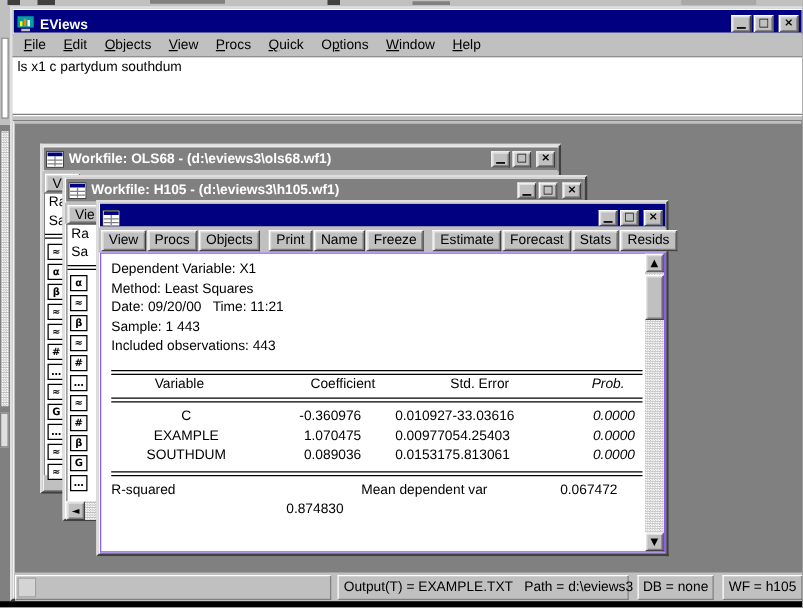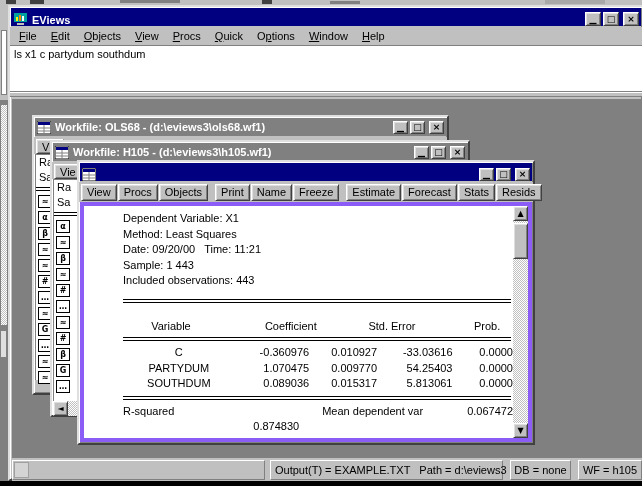--- a/index.html
+++ b/index.html
@@ -43,25 +43,25 @@
   .sb-btn { width:15px; height:15px; display:flex; align-items:center; justify-content:center;
             font-family:"DejaVu Sans", sans-serif; font-size:8px; color:#000; }
 
   
   .out-line { line-height:15.5px; white-space:pre; }
   .dbl { height:4px; border-top:1px solid #000; border-bottom:1px solid #000; margin-right:2px; }
   .t-row { display:flex; line-height:15.5px; white-space:pre; }
   .c0 { width:120px; text-align:center; }
   .c1 { width:80px;  text-align:right; }
   .c2 { width:73px;  text-align:right; }
-  .c3 { width:81px;  text-align:right; }
-  .c4 { width:65px;  text-align:right; }
+  .c3 { width:81px;  text-align:left; }
+  .c4 { width:65px;  text-align:right;font-style:italic; }
   .hdr .c1,.hdr .c2,.hdr .c3,.hdr .c4 { text-align:center; }
   .s0 { width:140px; } .s1 { width:60px; text-align:left;margin-top:15px; }
-  .s2 { width:150px; margin-left:13px; } .s3 { width:55px; text-align:right; }
+  .s2 { width:150px; } .s3 { width:55px; text-align:right; }
 
   
   .obj-icon { width:14px; height:13px; border:1px solid #000; background:#fff; margin:0 0 3px 2px;
               display:flex; align-items:center; justify-content:center;
               font-family:"DejaVu Sans", sans-serif; font-size:8px; font-weight:bold; }
   .wf-label { line-height:15px; padding-left:3px; white-space:pre; }
 
   .frag { background:#404040; }
   svg { display:block; }
 </style>
@@ -262,35 +262,35 @@
             <span class="btn95 tb-btn" style="margin-left: 1px;">Objects</span>
             <span class="btn95 tb-btn gap">Print</span>
             <span class="btn95 tb-btn" style="margin-left: 1px;">Name</span>
             <span class="btn95 tb-btn" style="margin-left: 1px;">Freeze</span>
             <span class="btn95 tb-btn gap">Estimate</span>
             <span class="btn95 tb-btn" style="margin-left: 1px;">Forecast</span>
             <span class="btn95 tb-btn" style="margin-left: 1px;">Stats</span>
             <span class="btn95 tb-btn" style="margin-left: 1px;">Resids</span>
           </div>
 
-        <div style="display:flex;margin:0 1px;height:240px;border:4px solid #8b5cf6;background:#fff;padding-left:31px;">
+        <div style="display:flex;margin:0 1px;height:240px;border:1px solid #8b5cf6;background:#fff;">
           <div style="flex:1;padding:5px 0 0 8px;overflow:hidden;">
             <div id="eq-header-lines">
                 <div class="out-line">Dependent Variable: X1</div>
                 <div class="out-line">Method: Least Squares</div>
                 <div class="out-line">Date: 09/20/00   Time: 11:21</div>
                 <div class="out-line">Sample: 1 443</div>
                 <div class="out-line">Included observations: 443</div>
               </div>
             <div class="dbl" style="margin-top:10px;"></div>
-            <div class="t-row hdr" id="eq-th" style="margin-top:16px;gap:40px;"><span class="c0">Variable</span><span class="c1">Coefficient</span><span class="c2">Std. Error</span><span class="c4">Prob.</span></div>
+            <div class="t-row hdr" id="eq-th" style="margin-top:0;gap:40px;"><span class="c0">Variable</span><span class="c1">Coefficient</span><span class="c2">Std. Error</span><span class="c4">Prob.</span></div>
             <div class="dbl" style="margin-top:3px;"></div>
             <div id="eq-rows" style="margin-top:4px;">
                 <div class="t-row"><span class="c0">C</span><span class="c1">-0.360976</span><span class="c2">0.010927</span><span class="c3">-33.03616</span><span class="c4">0.0000</span></div>
-                <div class="t-row"><span class="c0">PARTYDUM</span><span class="c1">1.070475</span><span class="c2">0.009770</span><span class="c3">54.25403</span><span class="c4">0.0000</span></div>
+                <div class="t-row"><span class="c0">EXAMPLE</span><span class="c1">1.070475</span><span class="c2">0.009770</span><span class="c3">54.25403</span><span class="c4">0.0000</span></div>
                 <div class="t-row"><span class="c0">SOUTHDUM</span><span class="c1">0.089036</span><span class="c2">0.015317</span><span class="c3">5.813061</span><span class="c4">0.0000</span></div>
               </div>
             <div class="dbl" style="margin-top:4px;"></div>
             <div id="eq-stats" style="margin-top:4px;">
                 <div class="t-row"><span class="s0">R-squared</span><span class="s1">0.874830</span><span class="s2">Mean dependent var</span><span class="s3">0.067472</span></div>
               </div>
           </div>
           <div style="width:15px;display:flex;flex-direction:column;">
             <span class="btn95 sb-btn">
                 <span>▲</span>

